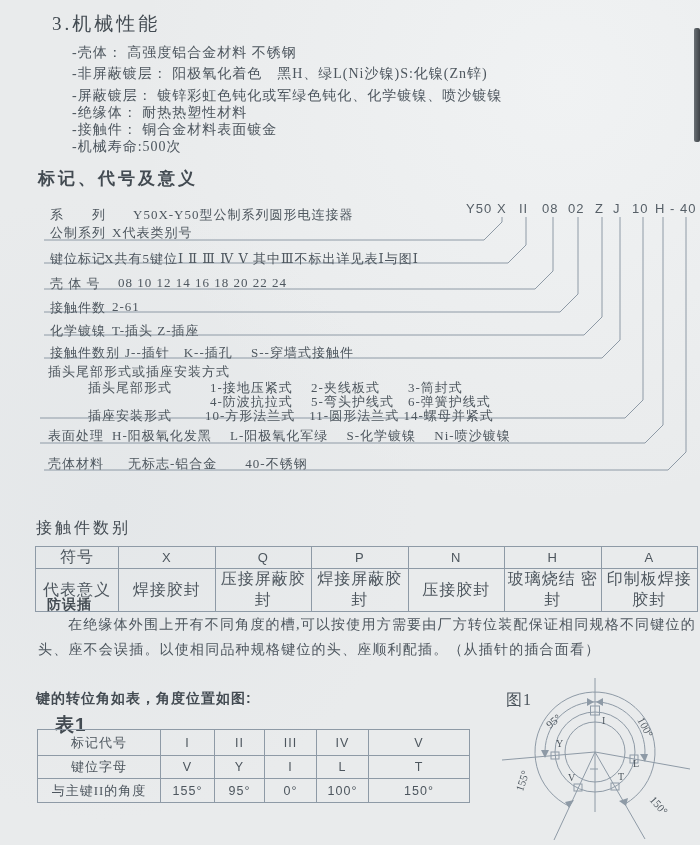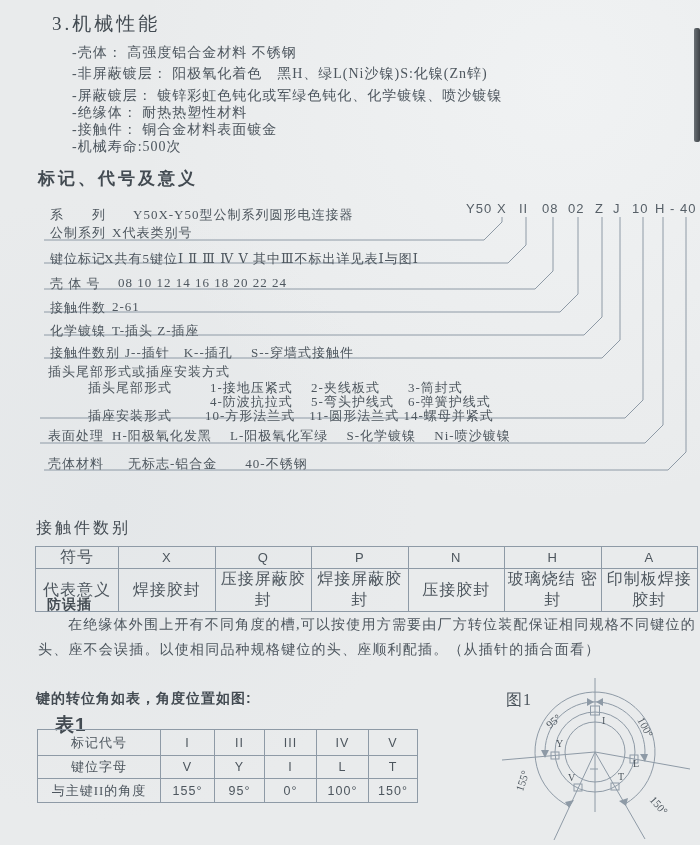--- a/index.html
+++ b/index.html
@@ -160,21 +160,21 @@
     </tr>
   </tbody>
     </table>
 
   <div class="abs h4" style="left:40px;top:596px;padding-left:7px;">防误插</div>
   <div class="abs para" style="left:38px;top:612px;width:660px;">在绝缘体外围上开有不同角度的槽,可以按使用方需要由厂方转位装配保证相同规格不同键位的头、座不会误插。以使相同品种规格键位的头、座顺利配插。（从插针的插合面看）</div>
 
   <div class="abs h4" style="left:36px;top:690px;">键的转位角如表，角度位置如图:</div>
   <div class="abs h4" style="left:55px;top:712px;font-size:19px;">表1</div>
 
-  <table class="tbl key-tbl" style="left:37px;top:729px;width:381px;">
+  <table class="tbl key-tbl" style="left:37px;top:729px;width:433px;">
     <colgroup>
       <col style="width:123px">
         <col style="width:54px">
         <col style="width:50px">
       <col style="width:52px">
         <col style="width:52px">
         <col>
     </colgroup>
     <tbody>
         <tr style="height:26px;">

